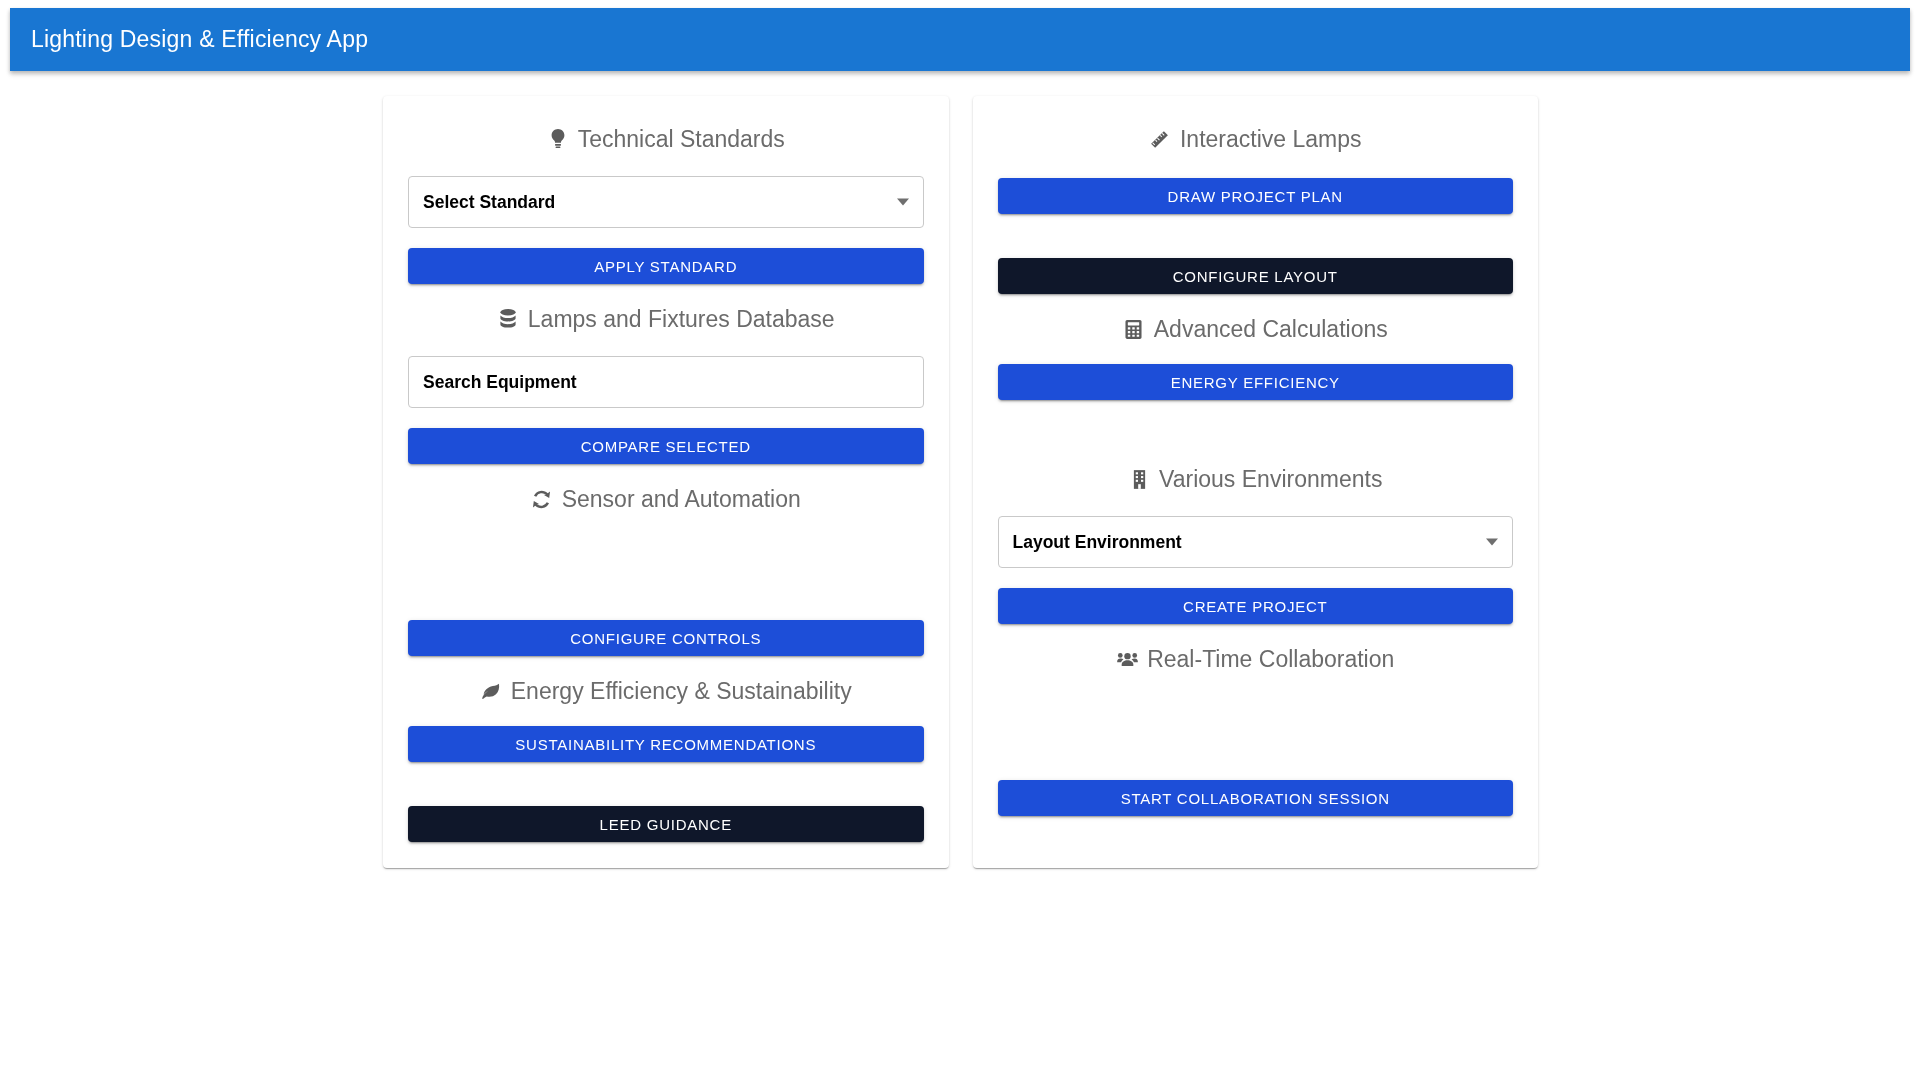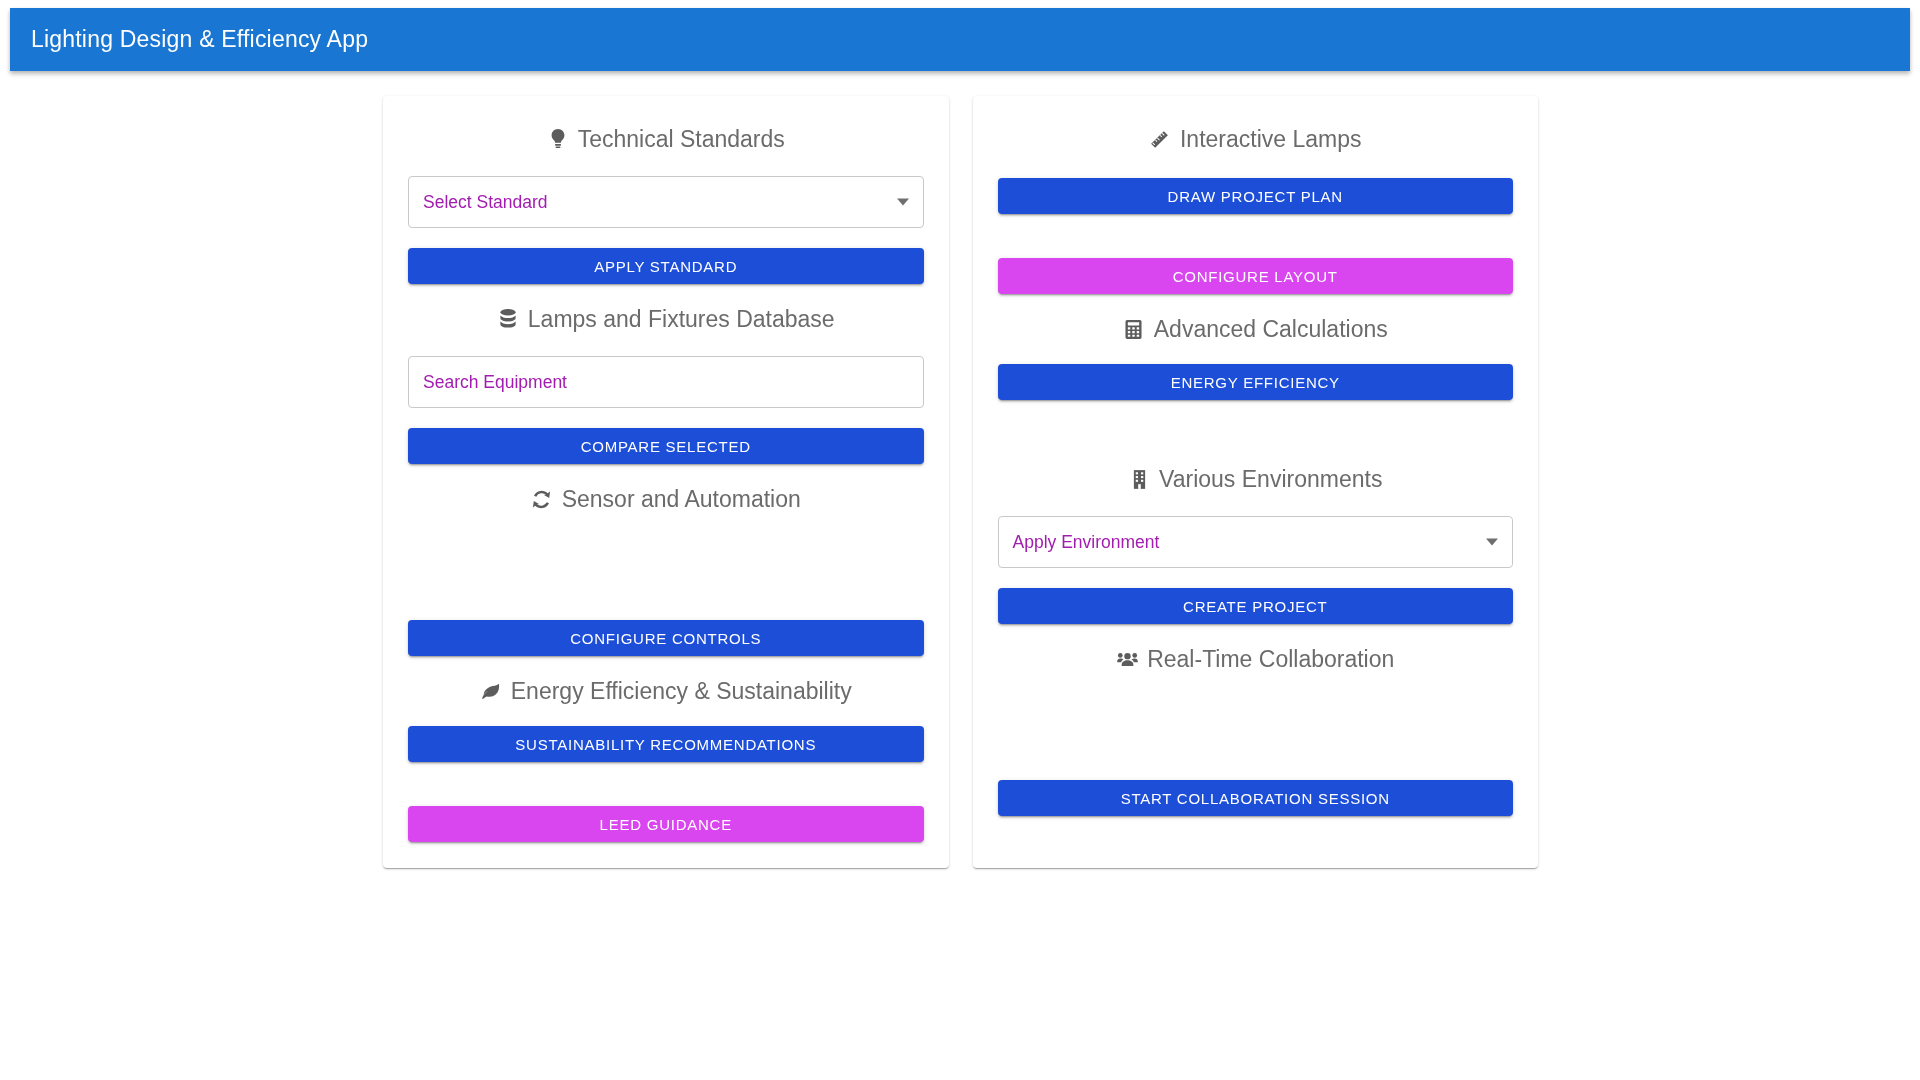--- a/index.html
+++ b/index.html
@@ -73,23 +73,23 @@
     height: 52px;
     border: 1px solid #c9c9c9;
     border-radius: 4px;
     background: #fff;
     display: flex;
     align-items: center;
     padding: 0 14px;
     margin-top: 18px;
   }
   .field .ph {
-    color: #a21caf;
+    color: #000000;
     font-size: 17.5px;
-    font-weight: 400;
+    font-weight: 700;
     user-select: none;
   }
   .caret {
     position: absolute;
     right: 14px; top: 50%;
     transform: translateY(-50%);
     width: 0; height: 0;
     border-left: 6px solid transparent;
     border-right: 6px solid transparent;
     border-top: 7px solid #6f6f6f;
@@ -107,21 +107,21 @@
     color: #ffffff;
     font-size: 15px;
     font-family: "Liberation Sans", sans-serif;
     letter-spacing: .75px;
     text-transform: uppercase;
     cursor: pointer;
     box-shadow: 0 3px 1px -2px rgba(0,0,0,.20), 0 2px 2px 0 rgba(0,0,0,.14), 0 1px 5px 0 rgba(0,0,0,.12);
     white-space: nowrap;
   }
   .btn.primary { background: #1d4ed8; }
-  .btn.secondary { background: #d946ef; }
+  .btn.secondary { background: #0f172a; }
 
   .gap-sm  { height: 16px; }
   .gap-btn { height: 20px; }
   .spacer-lg { height: 102px; }
   .spacer-md { height: 44px; }
 </style>
 </head>
 <body>
 
 <div class="app">
@@ -267,21 +267,21 @@
               <rect x="4" y="10.3" width="2.4" height="2.2"></rect>
               <rect x="9.6" y="10.3" width="2.4" height="2.2"></rect>
               <rect x="6.6" y="15" width="2.8" height="5"></rect>
             </g>
           </svg>
         </span>
         <span>Various Environments</span>
       </div>
 
       <div class="field">
-        <span class="ph">Apply Environment</span>
+        <span class="ph">Layout Environment</span>
         <span class="caret"></span>
       </div>
 
       <div class="gap-btn"></div>
       <button class="btn primary">Create Project</button>
 
       <div class="gap-sm"></div>
       <div class="section-head">
         <span class="ico">
           <svg width="21" height="15" viewBox="0 0 22 16" aria-hidden="true">

